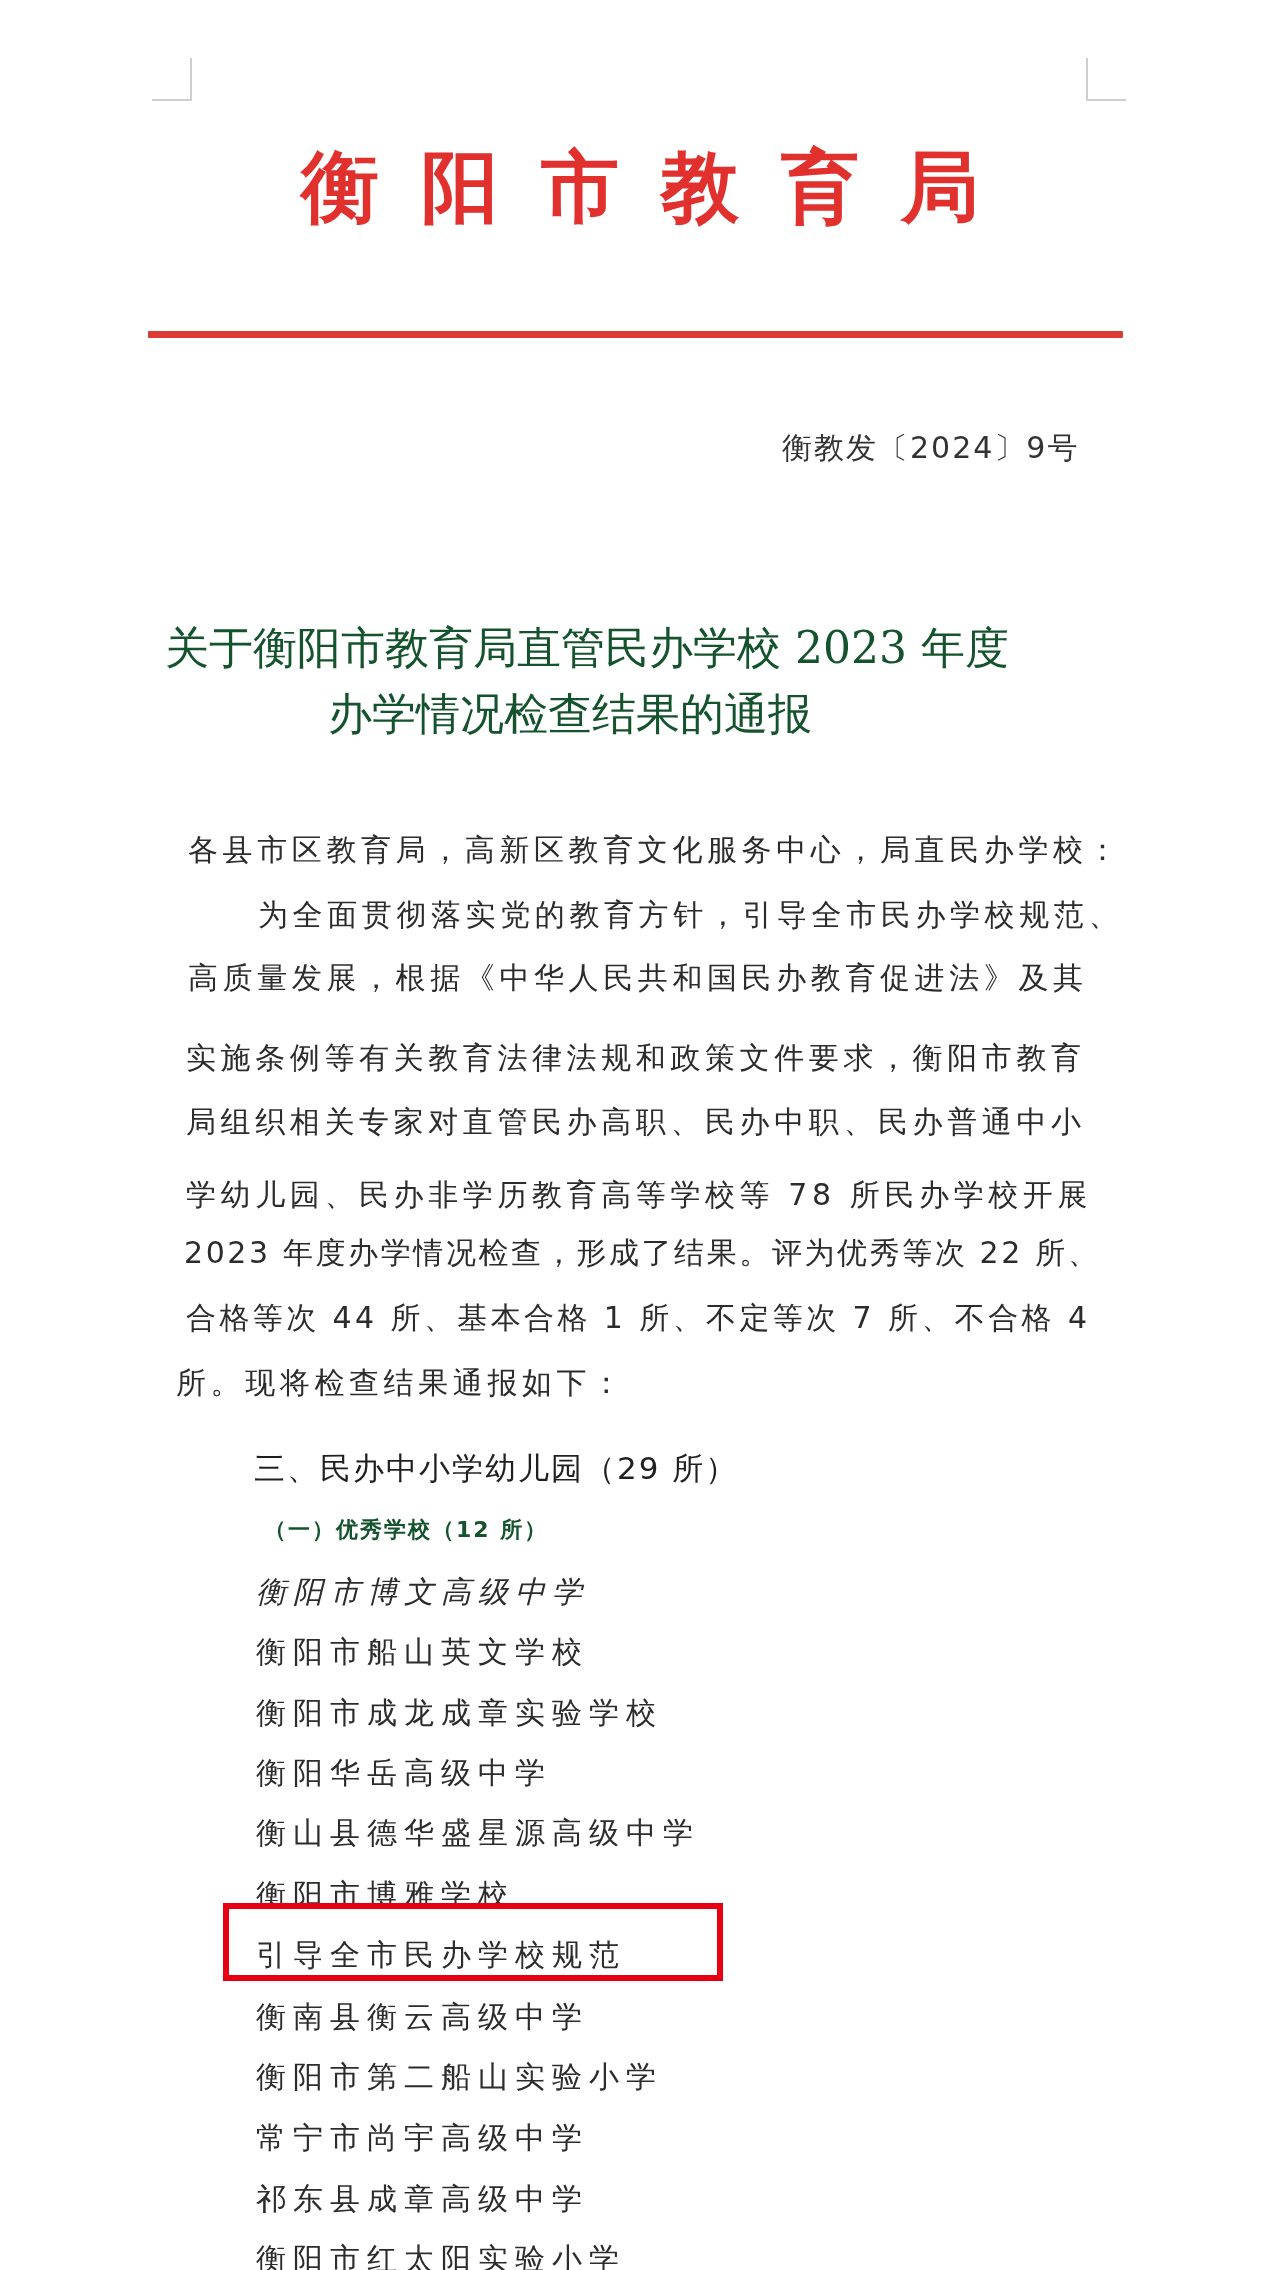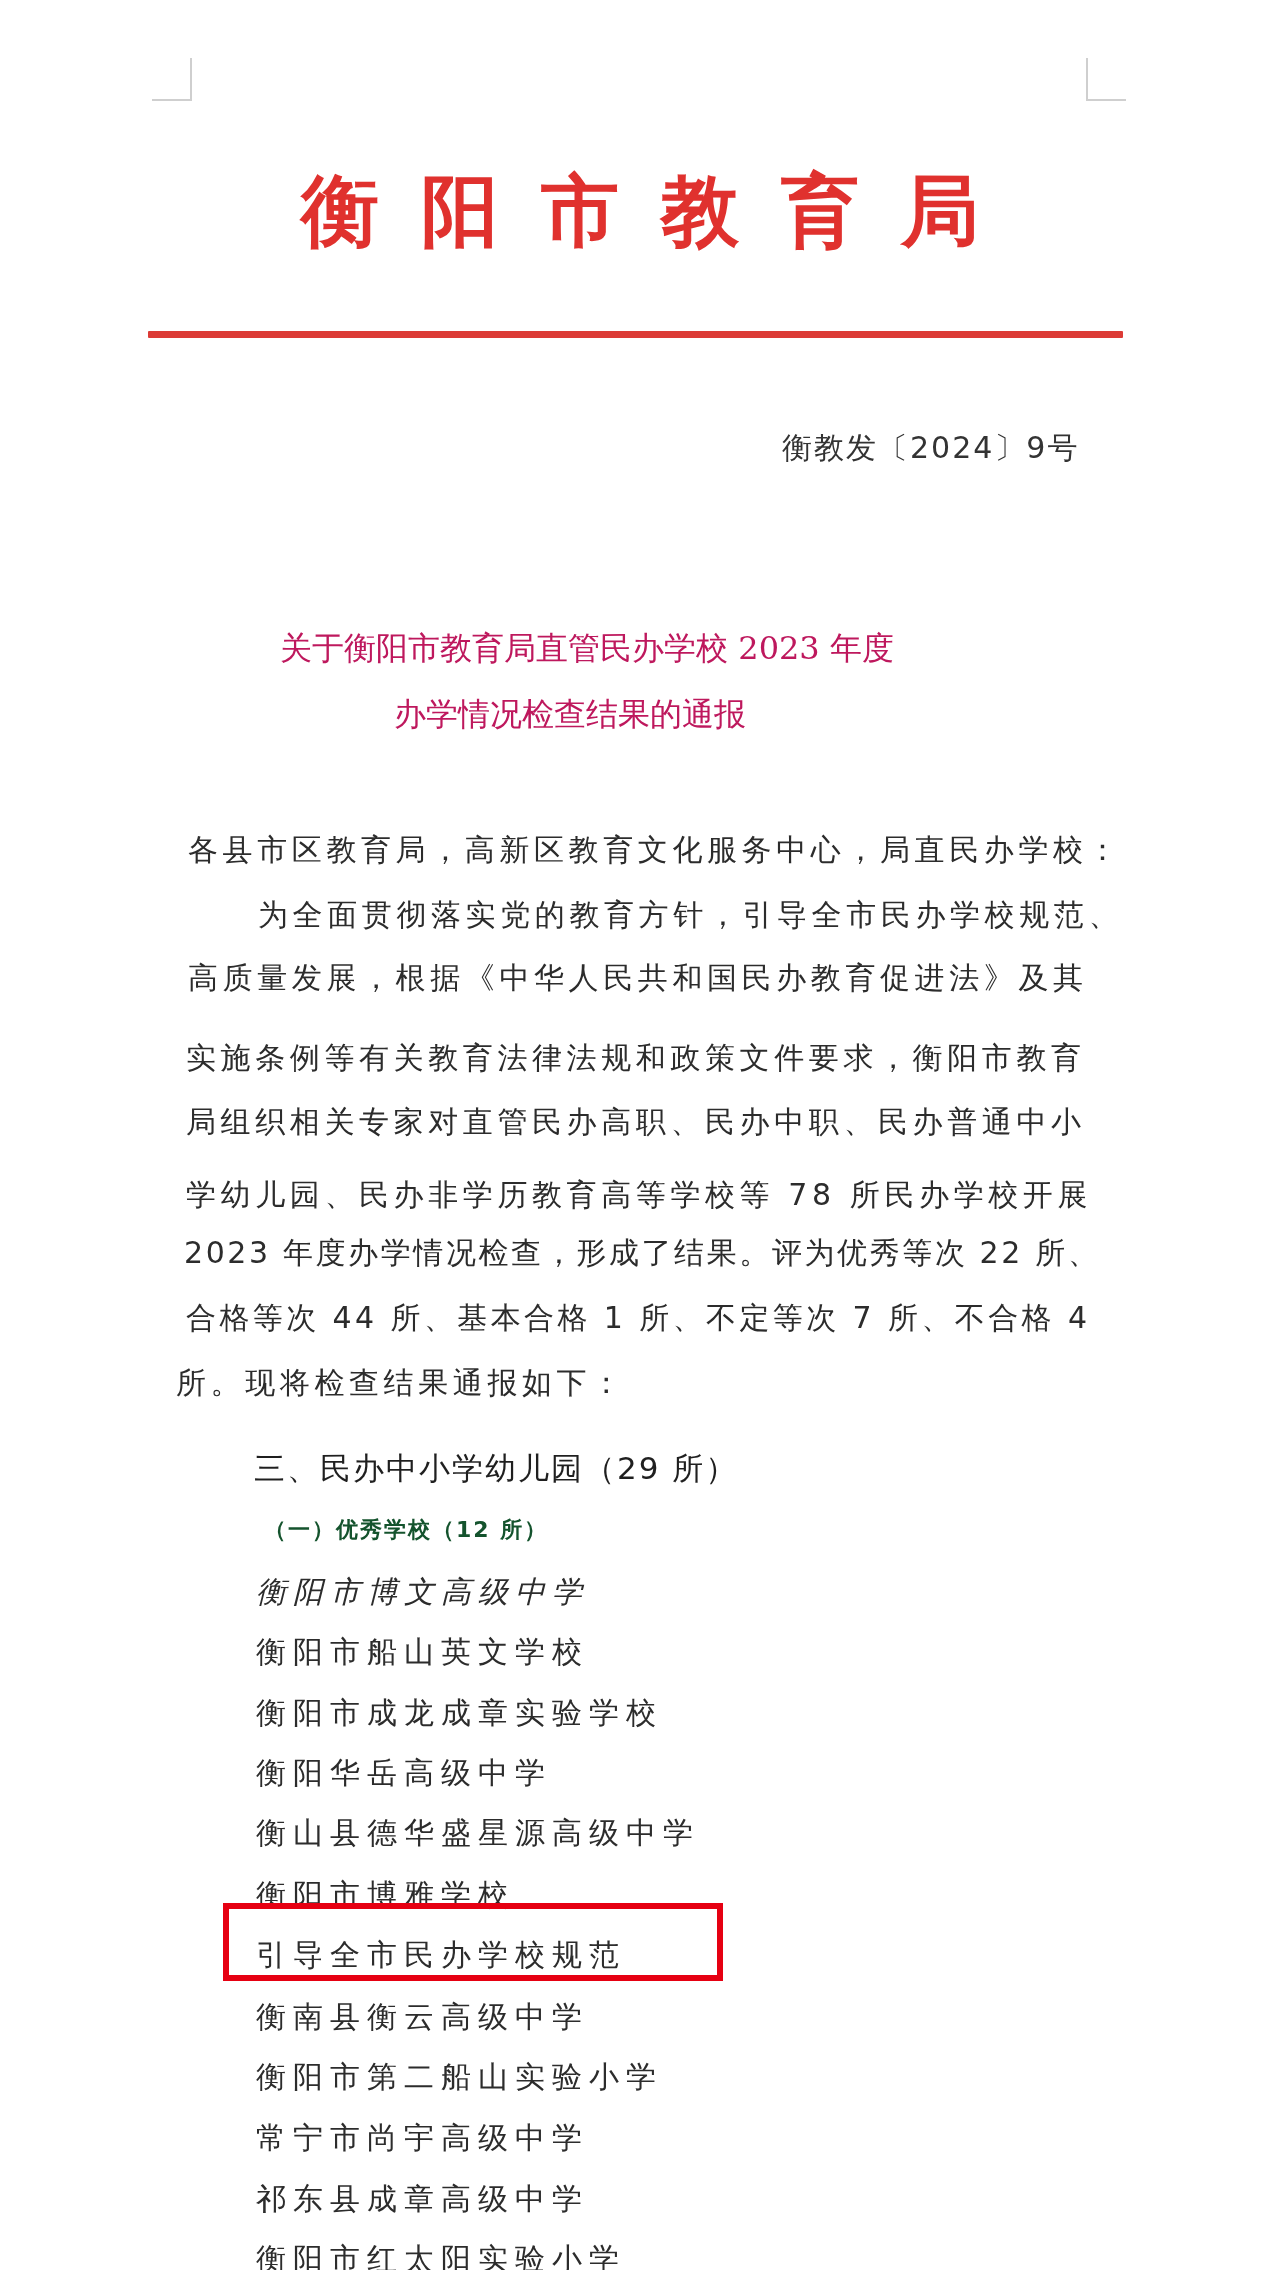--- a/index.html
+++ b/index.html
@@ -2,27 +2,27 @@
 <html><head>
   <meta charset="utf-8">
   <style>
     * { margin: 0; padding: 0; box-sizing: border-box; text-align: right; }
     html, body { width: 1280px; height: 2270px; background: #ffffff; overflow: hidden; }
     body { position: relative; font-family: "DejaVu Sans", "Liberation Sans", sans-serif; color: #2a2a2a; }
     .abs { position: absolute; white-space: nowrap; }
     .corner { position: absolute; border-color: #cfcfcf; border-style: solid; width: 40px; height: 43px; }
     .corner-tl { left: 152px; top: 58px; border-width: 0 2px 2px 0; }
     .corner-tr { left: 1086px; top: 58px; border-width: 0 0 2px 2px; }
-    .masthead { position: absolute; left: 0; width: 1280px; top: 166px; text-align: center;
+    .masthead { position: absolute; left: 0; width: 1280px; top: 142px; text-align: center;
       font-family: "DejaVu Serif", "Liberation Serif", serif; font-weight: bold; font-size: 78px;
       color: #e0312e; letter-spacing: 42px; padding-left: 42px; line-height: 90px; }
     .red-rule { position: absolute; left: 148px; top: 331px; width: 975px; height: 7px; background: #dc3b36; border-radius: 1px; }
     .doc-number { left: 782px; top: 428px; font-size: 30px; letter-spacing: 2px; color: #333; }
     .title { position: absolute; left: 0; width: 1180px; text-align: center;
-      font-family: "DejaVu Serif", "Liberation Serif", serif; font-size: 32px; color: #be185d; line-height: 66px; }
+      font-family: "DejaVu Serif", "Liberation Serif", serif; font-size: 44px; color: #14532d; line-height: 66px; }
     .title-1 { top: 615px; padding-right: 6px; }
     .title-2 { top: 681px; padding-right: 40px; }
     .body-line { font-size: 30px; letter-spacing: 4.6px; color: #2c2c2c; line-height: 40px; }
     .section-heading { font-size: 31px; letter-spacing: 2px; color: #1f1f1f; line-height: 40px; }
     .sub-heading { font-size: 22px; font-weight: bold; letter-spacing: 2px; color: #14532d; line-height: 40px; }
     .school { font-size: 30px; letter-spacing: 7px; color: #2c2c2c; line-height: 40px; }
     .highlight-box { position: absolute; left: 223px; top: 1903px; width: 500px; height: 78px;
       border: 6px solid #e60012; }
   </style>
 </head>

